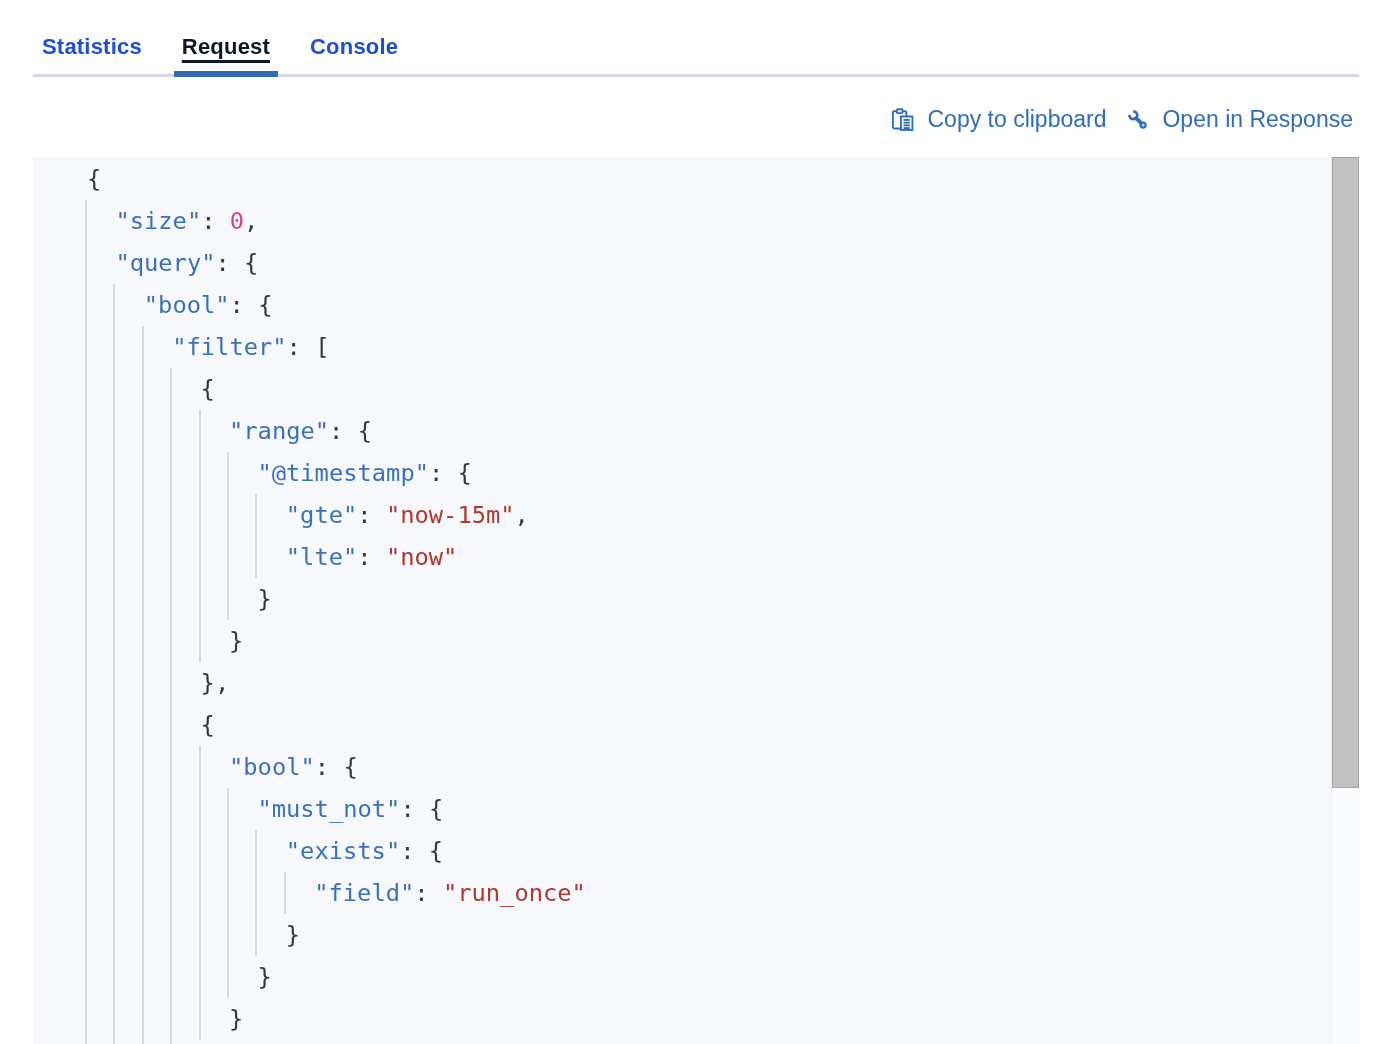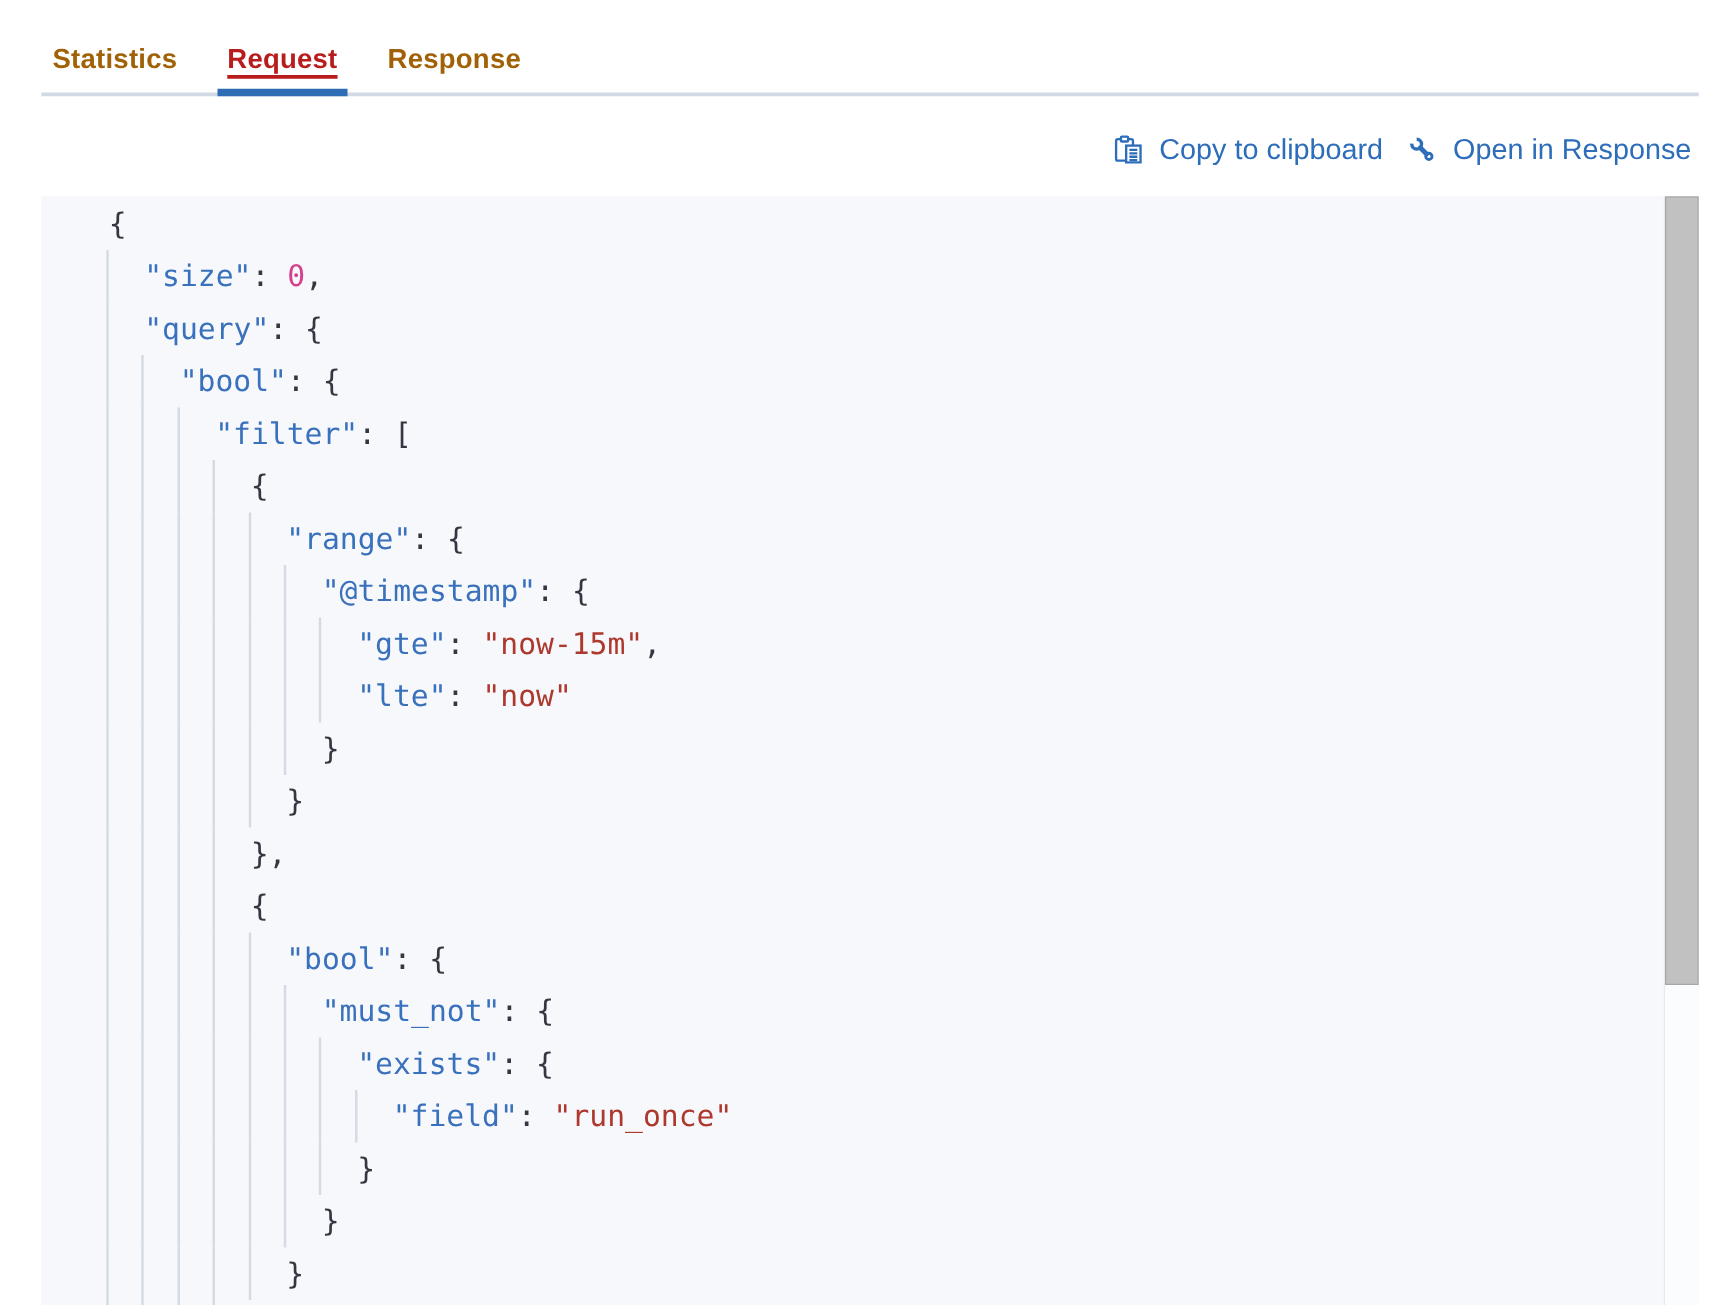--- a/index.html
+++ b/index.html
@@ -3,23 +3,23 @@
 <meta charset="utf-8">
 <style>
   html,body{margin:0;padding:0;background:#fff;}
   body{width:1384px;height:1044px;overflow:hidden;position:relative;
        font-family:"Liberation Sans",sans-serif;-webkit-font-smoothing:antialiased;}
 
   
   .tabbar{position:absolute;left:33px;top:0;width:1326px;height:74px;
           border-bottom:3px solid #D3DAE6;display:flex;align-items:flex-end;box-sizing:content-box;}
   .tab{position:relative;margin:0 12px;padding:26px 8px 14px;font-size:22px;font-weight:700;
-       color:#a16207;cursor:pointer;white-space:nowrap;letter-spacing:.2px;}
+       color:#1d4ed8;cursor:pointer;white-space:nowrap;letter-spacing:.2px;}
   .tab:first-child{margin-left:1px;}
-  .tab.active{color:#b91c1c;text-decoration:underline;text-decoration-thickness:2.5px;text-underline-offset:6px;}
+  .tab.active{color:#0f172a;text-decoration:underline;text-decoration-thickness:2.5px;text-underline-offset:6px;}
   .tab.active::after{content:"";position:absolute;left:0;right:0;bottom:-3px;height:6px;background:#2E6CB4;}
 
   
   .actions{position:absolute;top:100px;right:31px;height:38px;display:flex;align-items:center;}
   .action{display:flex;align-items:center;cursor:pointer;color:#2D6DB9;font-size:23px;font-weight:500;}
   .action + .action{margin-left:20px;}
   .action .ico{display:inline-flex;margin-right:13px;}
   .action svg{display:block;}
 
   
@@ -39,21 +39,21 @@
             border-left:1px solid #E7EAEF;box-sizing:border-box;}
   .sb-thumb{position:absolute;top:0;left:0;width:100%;height:631px;background:#C1C1C1;
             border:1px solid #A6A6A8;box-sizing:border-box;cursor:default;}
 </style>
 </head>
 <body>
 
 <div class="tabbar">
   <div class="tab">Statistics</div>
   <div class="tab active">Request</div>
-  <div class="tab">Response</div>
+  <div class="tab">Console</div>
 </div>
 
 <div class="actions">
   <div class="action">
     <span class="ico">
       <svg width="23" height="23" viewBox="0 0 16 16" fill="none" stroke="#2D6DB9" stroke-width="1.3">
         <rect x="1.3" y="2.3" width="9.4" height="12" rx="1"></rect>
         <rect x="4" y="0.9" width="4" height="2.7" rx="0.6" fill="#ffffff"></rect>
         <rect x="6.9" y="5.9" width="8" height="9.4" fill="#ffffff"></rect>
         <line x1="8.7" y1="8.3" x2="13.1" y2="8.3"></line>

